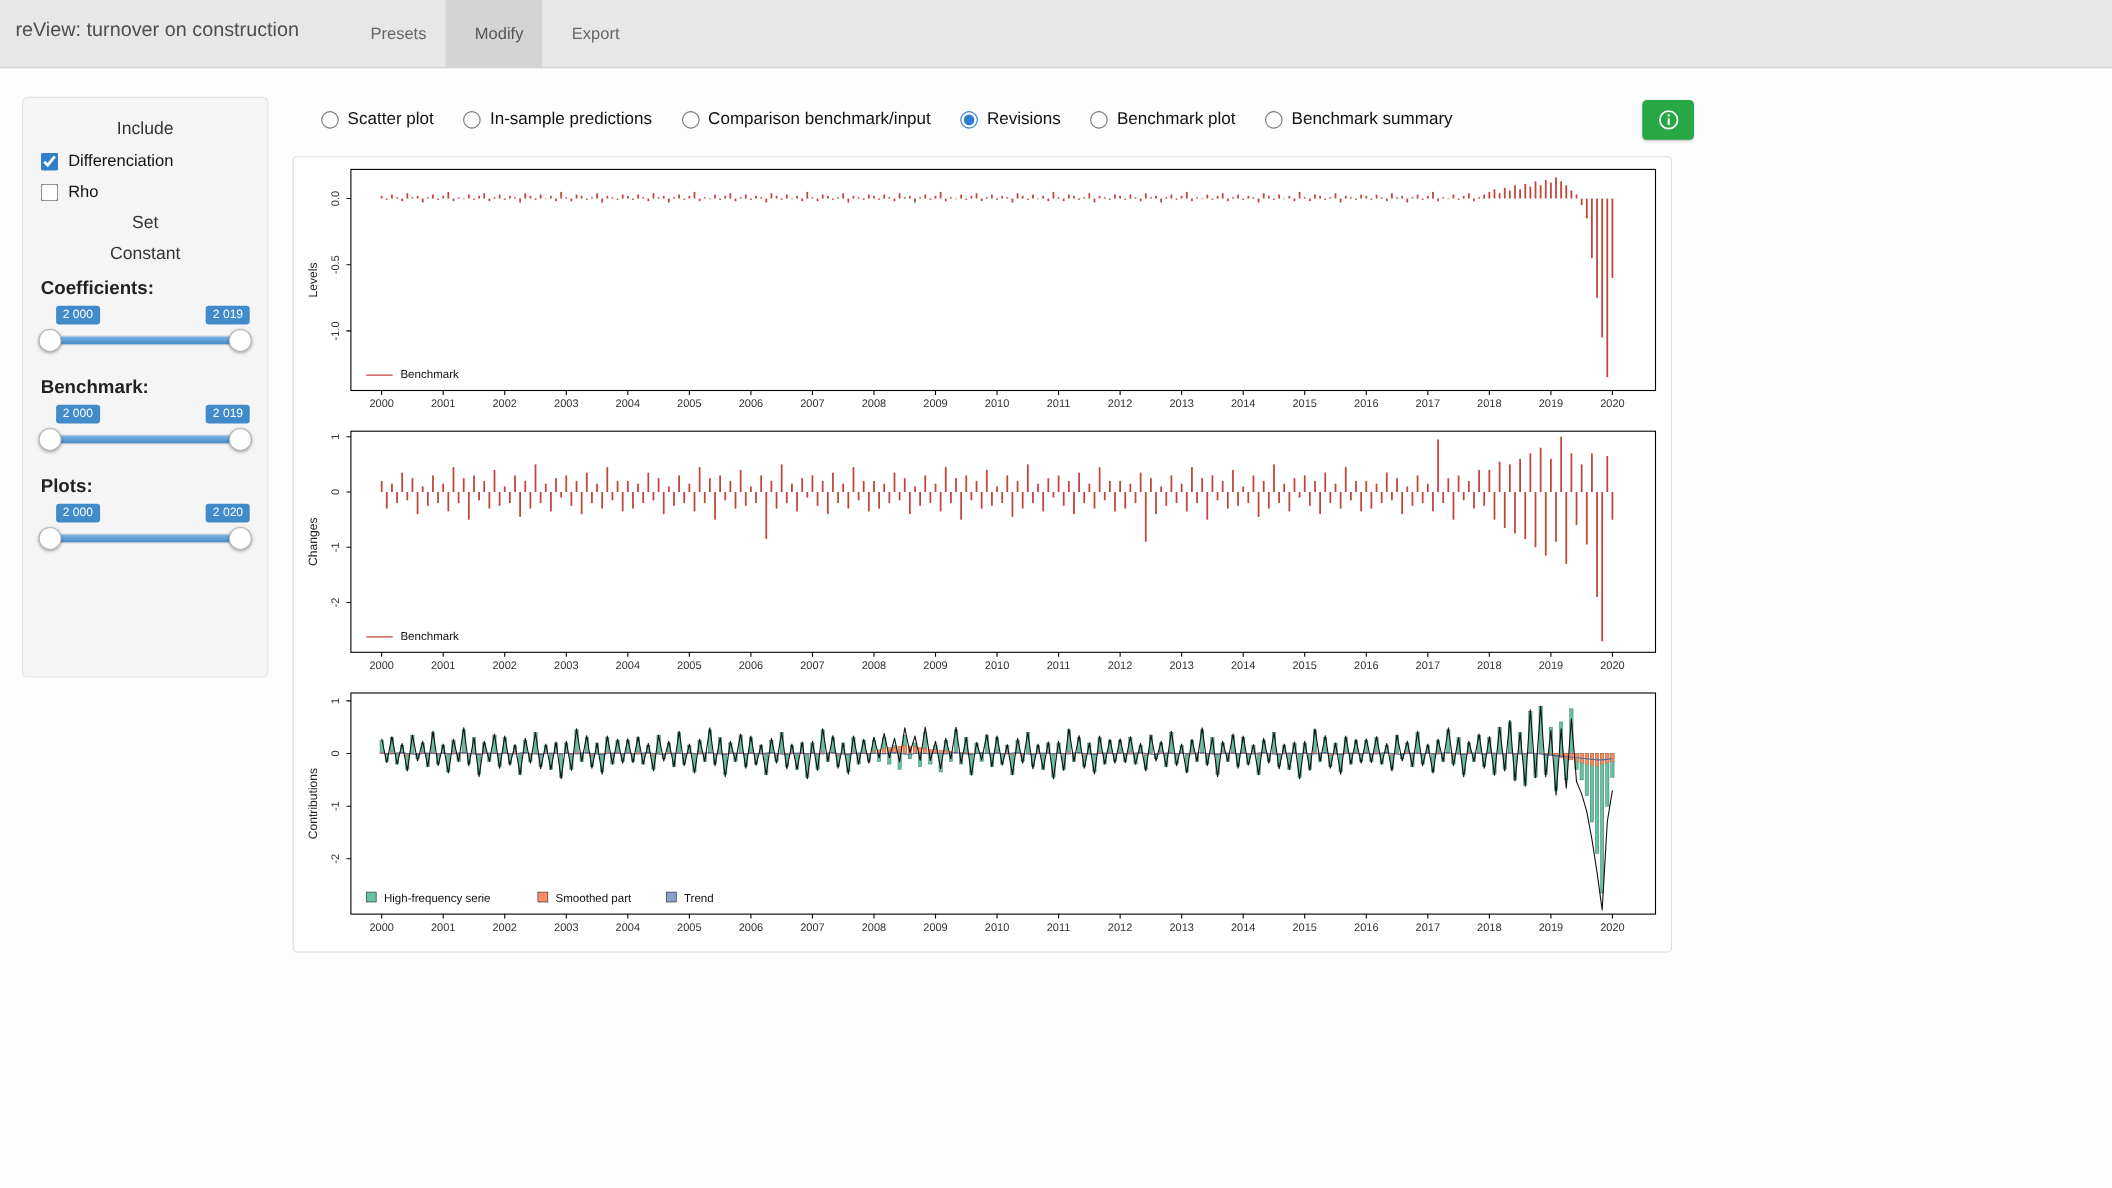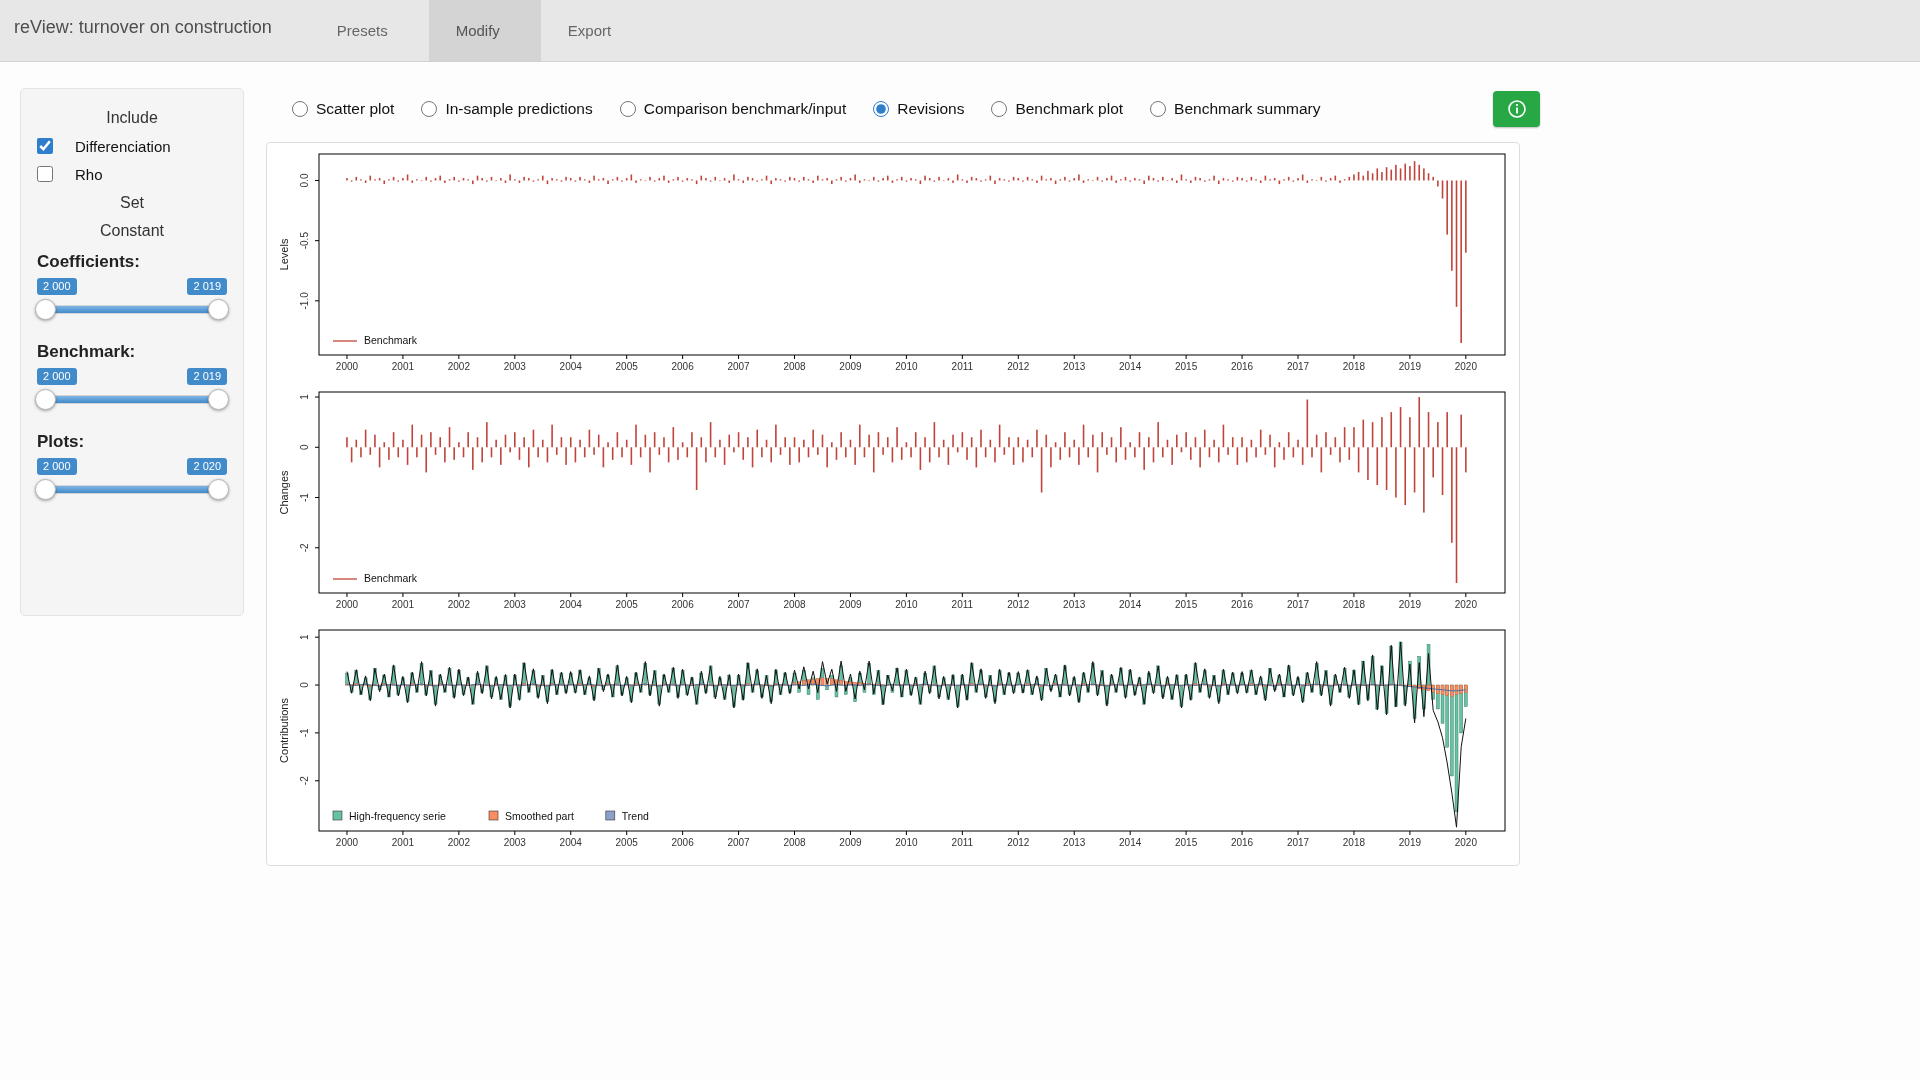--- a/index.html
+++ b/index.html
@@ -3,34 +3,34 @@
 <meta charset="utf-8">
 <style>
   *{box-sizing:border-box;margin:0;padding:0}
   html,body{width:1920px;height:1080px;overflow:hidden}
   body{font-family:"Liberation Sans",sans-serif;background:#fdfdfd;color:#111}
 
   
   .navbar{height:62px;background:#e7e7e7;border-bottom:1px solid #d2d2d2;display:flex;align-items:stretch}
   .app-title{font-size:18px;color:#4e4e4e;padding:17px 38px 0 14px;white-space:nowrap}
   .tabs{display:flex}
-  .tab{padding:22px 41px 0 27px;font-size:15px;color:#666;cursor:pointer}
+  .tab{padding:22px 17px 0 27px;font-size:15px;color:#666;cursor:pointer}
   .tab.active{background:#d4d4d4;color:#555}
 
   
   .content{display:flex;padding:26px 20px 0 20px;gap:22px}
   .sidebar{width:224px;background:#f5f5f5;border:1px solid #e3e3e3;border-radius:5px;padding:12px 16px;height:528px;flex:none}
   .group-heading{text-align:center;font-size:16px;color:#333;font-weight:400;margin:8px 0 10px}
-  .check-row{display:flex;align-items:flex-start;gap:22px;font-size:15px;color:#111;margin:11px 0;cursor:pointer}
+  .check-row{display:flex;align-items:flex-end;gap:9px;font-size:15px;color:#111;margin:11px 0;cursor:pointer}
   input[type=checkbox],input[type=radio]{width:16px;height:16px;accent-color:#2e7ecb;flex:none}
 
   .slider-label{font-weight:700;font-size:17px;color:#222;margin:12px 0 0}
   .irs{position:relative;height:58px}
   .bubble{position:absolute;top:6px;background:#428bca;color:#fff;font-size:11px;line-height:15px;padding:1px 6px;border-radius:3px}
-  .bubble.from{left:0}.bubble.to{right:0}
+  .bubble.from{left:14px}.bubble.to{right:0}
   .track{position:absolute;top:33px;left:0;right:0;height:9px;background:#e9e9e9;border:1px solid #d5d5d5;border-radius:4px}
   .fill{position:absolute;left:5px;right:5px;top:0;bottom:0;background:linear-gradient(#7fb5e3,#428bca);border-radius:3px}
   .handle{position:absolute;top:27px;width:21px;height:21px;border-radius:50%;background:#fff;border:1px solid #b5b5b5;box-shadow:0 1px 3px rgba(0,0,0,.35);cursor:pointer}
   .handle.left{left:-2px}.handle.right{right:-2px}
 
   main{width:1274px}
   .controls-row{display:flex;align-items:center;margin:3px 0 15px;padding-left:26px}
   .radio-item{display:flex;align-items:center;gap:8px;font-size:15.5px;color:#111;margin-right:27px;cursor:pointer;white-space:nowrap}
   .info-btn{margin-left:auto;width:47px;height:36px;background:#28a745;border:none;border-radius:4px;cursor:pointer;display:flex;align-items:center;justify-content:center;box-shadow:0 1px 2px rgba(0,0,0,.25)}
   .chart-card{background:#fff;border:1px solid #ddd;border-radius:4px;padding:4px;width:1254px}

